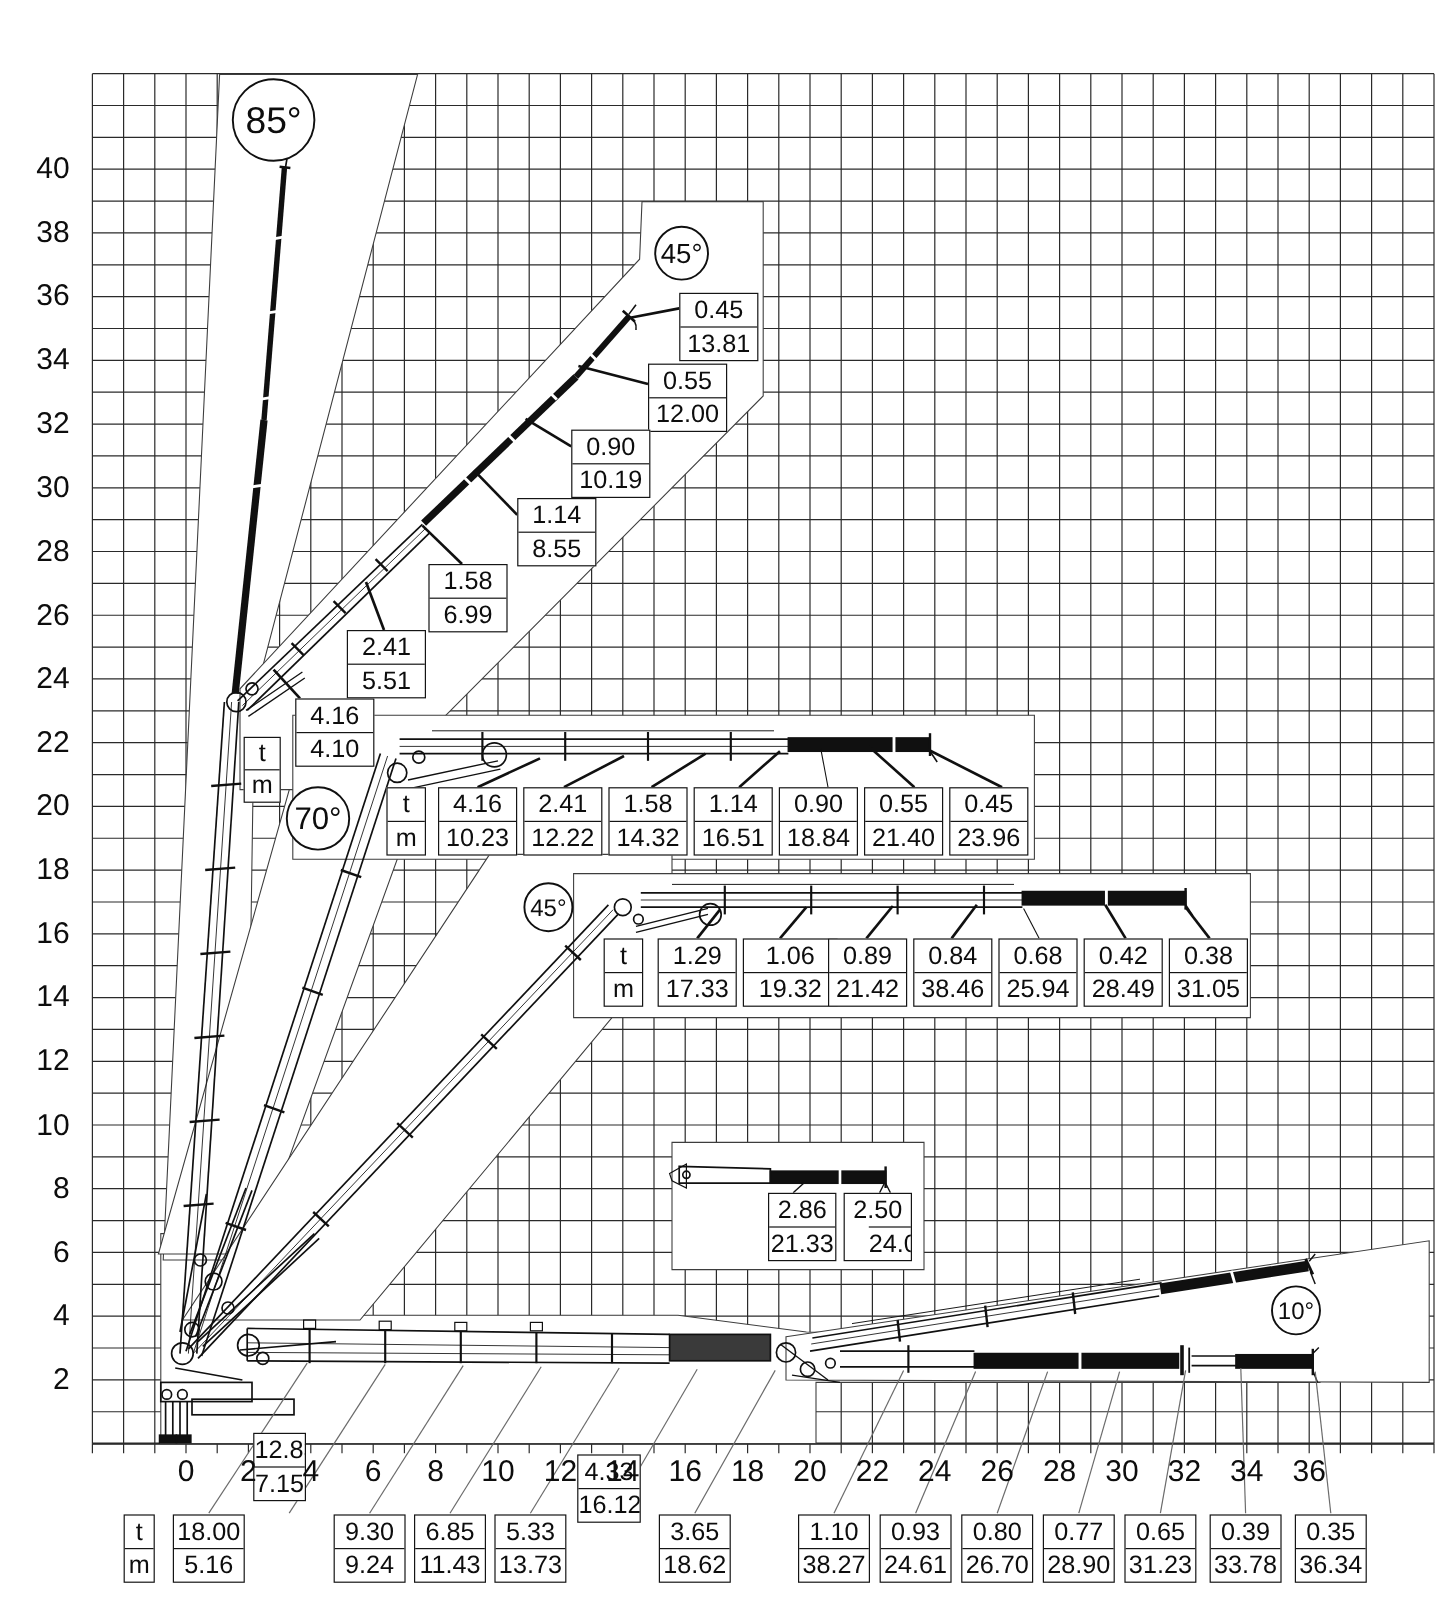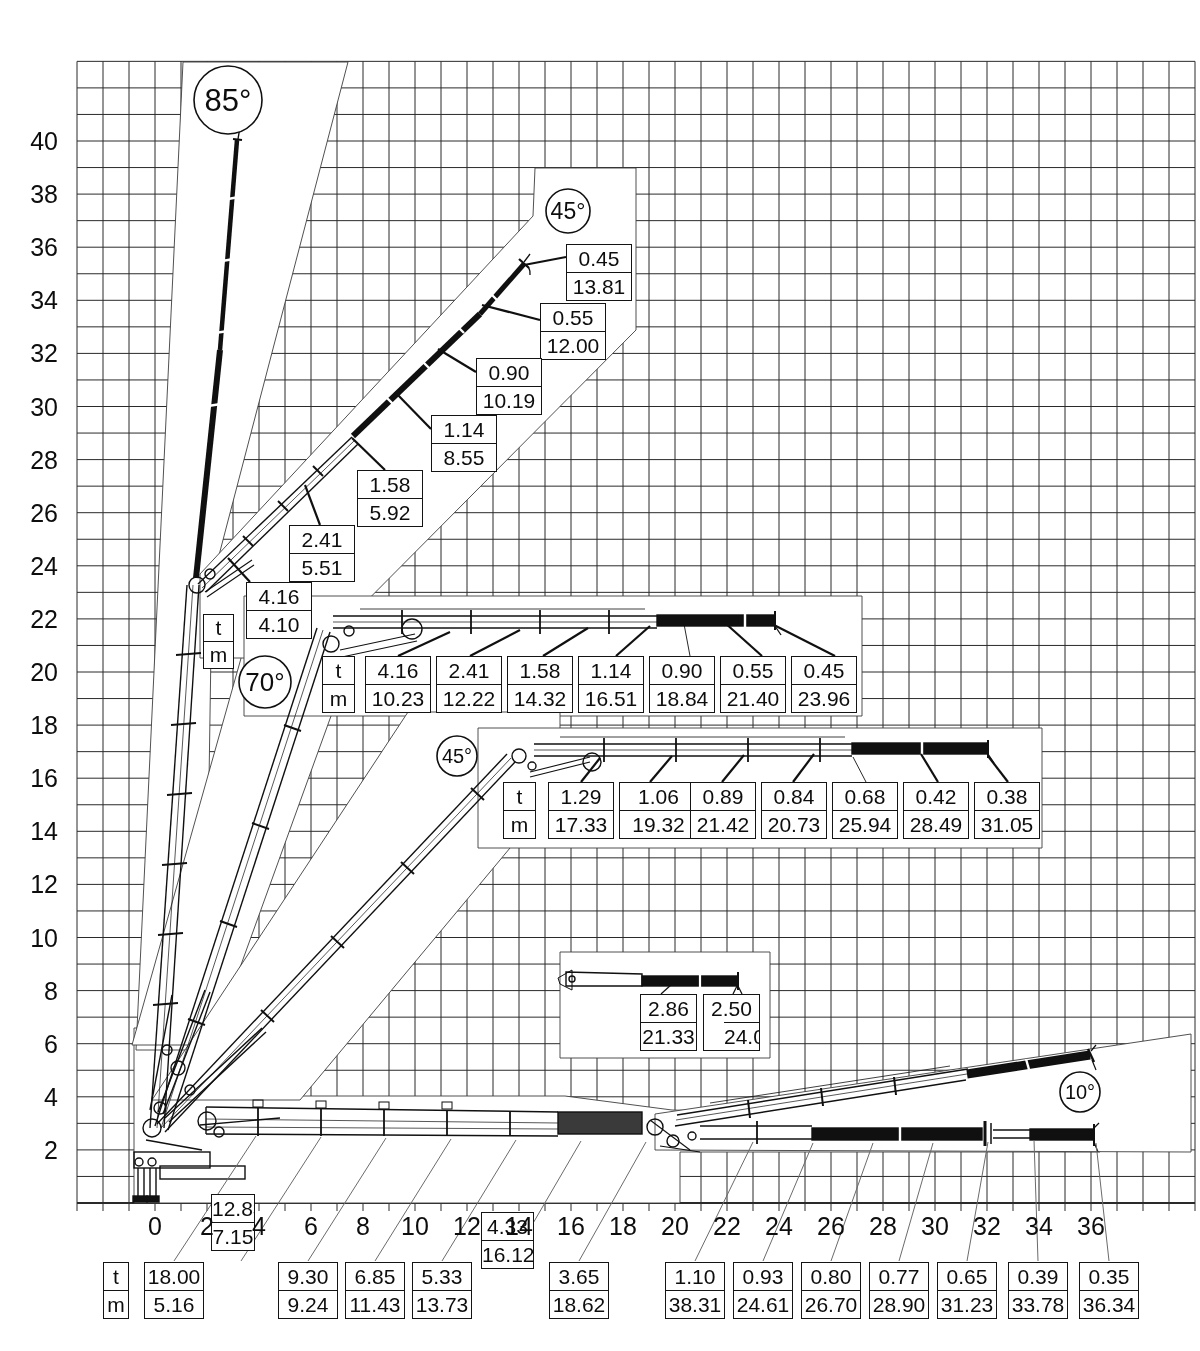--- a/index.html
+++ b/index.html
@@ -443,21 +443,21 @@
       <div class="vbox" style="left: 476px; top: 358px; width: 66px;">
         <div class="cell t" style="height: 27px; line-height: 27px;">0.90</div>
         <div class="cell m" style="height: 27px; line-height: 27px;">10.19</div>
       </div>
       <div class="vbox" style="left: 431px; top: 415px; width: 66px;">
         <div class="cell t" style="height: 27px; line-height: 27px;">1.14</div>
         <div class="cell m" style="height: 27px; line-height: 27px;">8.55</div>
       </div>
       <div class="vbox" style="left: 357px; top: 470px; width: 66px;">
         <div class="cell t" style="height: 27px; line-height: 27px;">1.58</div>
-        <div class="cell m" style="height: 27px; line-height: 27px;">5.92</div>
+        <div class="cell m" style="height: 27px; line-height: 27px;">6.99</div>
       </div>
       <div class="vbox" style="left: 289px; top: 525px; width: 66px;">
         <div class="cell t" style="height: 27px; line-height: 27px;">2.41</div>
         <div class="cell m" style="height: 27px; line-height: 27px;">5.51</div>
       </div>
       <div class="vbox" style="left: 246px; top: 582px; width: 66px;">
         <div class="cell t" style="height: 27px; line-height: 27px;">4.16</div>
         <div class="cell m" style="height: 27px; line-height: 27px;">4.10</div>
       </div>
       <div class="tmlegend" style="left: 322px; top: 656px; width: 33px;">
@@ -503,21 +503,21 @@
       <div class="vbox" style="left: 619px; top: 782px; width: 79px;">
         <div class="cell t" style="height: 27px; line-height: 27px;">1.06</div>
         <div class="cell m" style="height: 27px; line-height: 27px;">19.32</div>
       </div>
       <div class="vbox" style="left: 690px; top: 782px; width: 66px;">
         <div class="cell t" style="height: 27px; line-height: 27px;">0.89</div>
         <div class="cell m" style="height: 27px; line-height: 27px;">21.42</div>
       </div>
       <div class="vbox" style="left: 761px; top: 782px; width: 66px;">
         <div class="cell t" style="height: 27px; line-height: 27px;">0.84</div>
-        <div class="cell m" style="height: 27px; line-height: 27px;">20.73</div>
+        <div class="cell m" style="height: 27px; line-height: 27px;">38.46</div>
       </div>
       <div class="vbox" style="left: 832px; top: 782px; width: 66px;">
         <div class="cell t" style="height: 27px; line-height: 27px;">0.68</div>
         <div class="cell m" style="height: 27px; line-height: 27px;">25.94</div>
       </div>
       <div class="vbox" style="left: 903px; top: 782px; width: 66px;">
         <div class="cell t" style="height: 27px; line-height: 27px;">0.42</div>
         <div class="cell m" style="height: 27px; line-height: 27px;">28.49</div>
       </div>
       <div class="vbox" style="left: 974px; top: 782px; width: 66px;">
@@ -559,21 +559,21 @@
       <div class="vbox" style="left: 481px; top: 1212px; width: 53px;">
         <div class="cell t" style="height: 27px; line-height: 27px;">4.33</div>
         <div class="cell m" style="height: 27px; line-height: 27px;">16.12</div>
       </div>
       <div class="vbox" style="left: 549px; top: 1262px; width: 60px;">
         <div class="cell t" style="height: 27px; line-height: 27px;">3.65</div>
         <div class="cell m" style="height: 27px; line-height: 27px;">18.62</div>
       </div>
       <div class="vbox" style="left: 665px; top: 1262px; width: 60px;">
         <div class="cell t" style="height: 27px; line-height: 27px;">1.10</div>
-        <div class="cell m" style="height: 27px; line-height: 27px;">38.31</div>
+        <div class="cell m" style="height: 27px; line-height: 27px;">38.27</div>
       </div>
       <div class="vbox" style="left: 733px; top: 1262px; width: 60px;">
         <div class="cell t" style="height: 27px; line-height: 27px;">0.93</div>
         <div class="cell m" style="height: 27px; line-height: 27px;">24.61</div>
       </div>
       <div class="vbox" style="left: 801px; top: 1262px; width: 60px;">
         <div class="cell t" style="height: 27px; line-height: 27px;">0.80</div>
         <div class="cell m" style="height: 27px; line-height: 27px;">26.70</div>
       </div>
       <div class="vbox" style="left: 869px; top: 1262px; width: 60px;">

